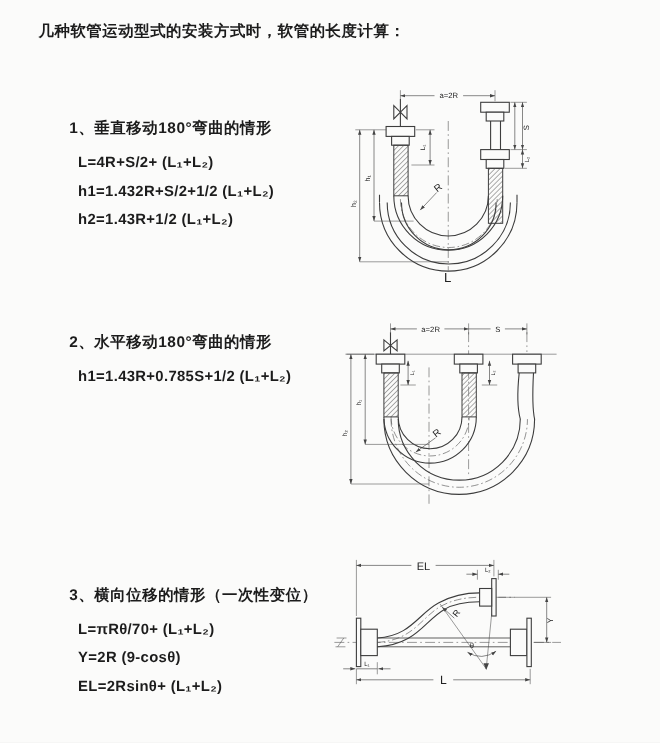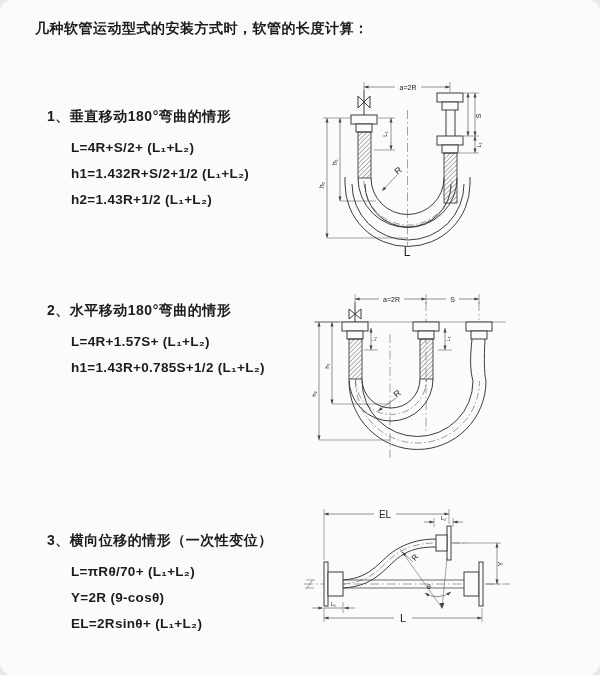--- a/index.html
+++ b/index.html
@@ -1,20 +1,20 @@
 <!DOCTYPE html>
 <html><head>
 <meta charset="utf-8">
 <style>
   html,body{margin:0;padding:0;}
   body{background:#e8e8e8;font-family:"Liberation Sans",sans-serif;}
-  #page{position:relative;width:600px;height:675px;background:#fbfbfa;overflow:hidden;color:#1c1c1c;border-radius:12px;}
+  #page{position:relative;width:600px;height:675px;background:#fbfbfa;overflow:hidden;color:#1c1c1c;}
   .title{position:absolute;left:35px;top:20px;font-size:14px;font-weight:700;letter-spacing:.5px;}
   .section{position:absolute;left:47px;}
-  .sec-heading{font-size:14px;font-weight:700;letter-spacing:.5px;margin:0 0 9px 0;}
+  .sec-heading{font-size:14px;font-weight:700;letter-spacing:.5px;margin:0 0 9px 16px;}
   .formula{font-size:13.5px;font-weight:700;letter-spacing:.3px;padding-left:24px;height:26px;line-height:26px;white-space:pre;}
   .diagram{position:absolute;}
   svg .hose{fill:none;stroke:#3d3d3d;stroke-width:1;}
   svg .hose2{fill:none;stroke:#4a4a4a;stroke-width:.8;}
   svg .hosed{fill:none;stroke:#4d4d4d;stroke-width:.55;stroke-dasharray:7 2.5 1.5 2.5;}
   svg .fit{fill:#fbfbfa;stroke:#3d3d3d;stroke-width:1;}
   svg .dim{stroke:#4a4a4a;stroke-width:.6;fill:none;}
   svg .ext{stroke:#4a4a4a;stroke-width:.5;fill:none;}
   svg .cl{stroke:#585858;stroke-width:.55;stroke-dasharray:9 3 1.5 3;fill:none;}
   svg text{fill:#222;font-family:"Liberation Sans",sans-serif;}
@@ -28,21 +28,20 @@
 
   <div class="section" style="top:108px;">
     <div class="sec-heading">1、垂直移动180°弯曲的情形</div>
     <div class="formula">L=4R+S/2+ (L₁+L₂)</div>
     <div class="formula">h1=1.432R+S/2+1/2 (L₁+L₂)</div>
     <div class="formula">h2=1.43R+1/2 (L₁+L₂)</div>
   </div>
 
   <div class="section" style="top:302px;">
     <div class="sec-heading">2、水平移动180°弯曲的情形</div>
-    <div class="formula">L=4R+1.57S+ (L₁+L₂)</div>
     <div class="formula">h1=1.43R+0.785S+1/2 (L₁+L₂)</div>
   </div>
 
   <div class="section" style="top:532px;">
     <div class="sec-heading">3、横向位移的情形（一次性变位）</div>
     <div class="formula">L=πRθ/70+ (L₁+L₂)</div>
     <div class="formula">Y=2R (9-cosθ)</div>
     <div class="formula">EL=2Rsinθ+ (L₁+L₂)</div>
   </div>
 

